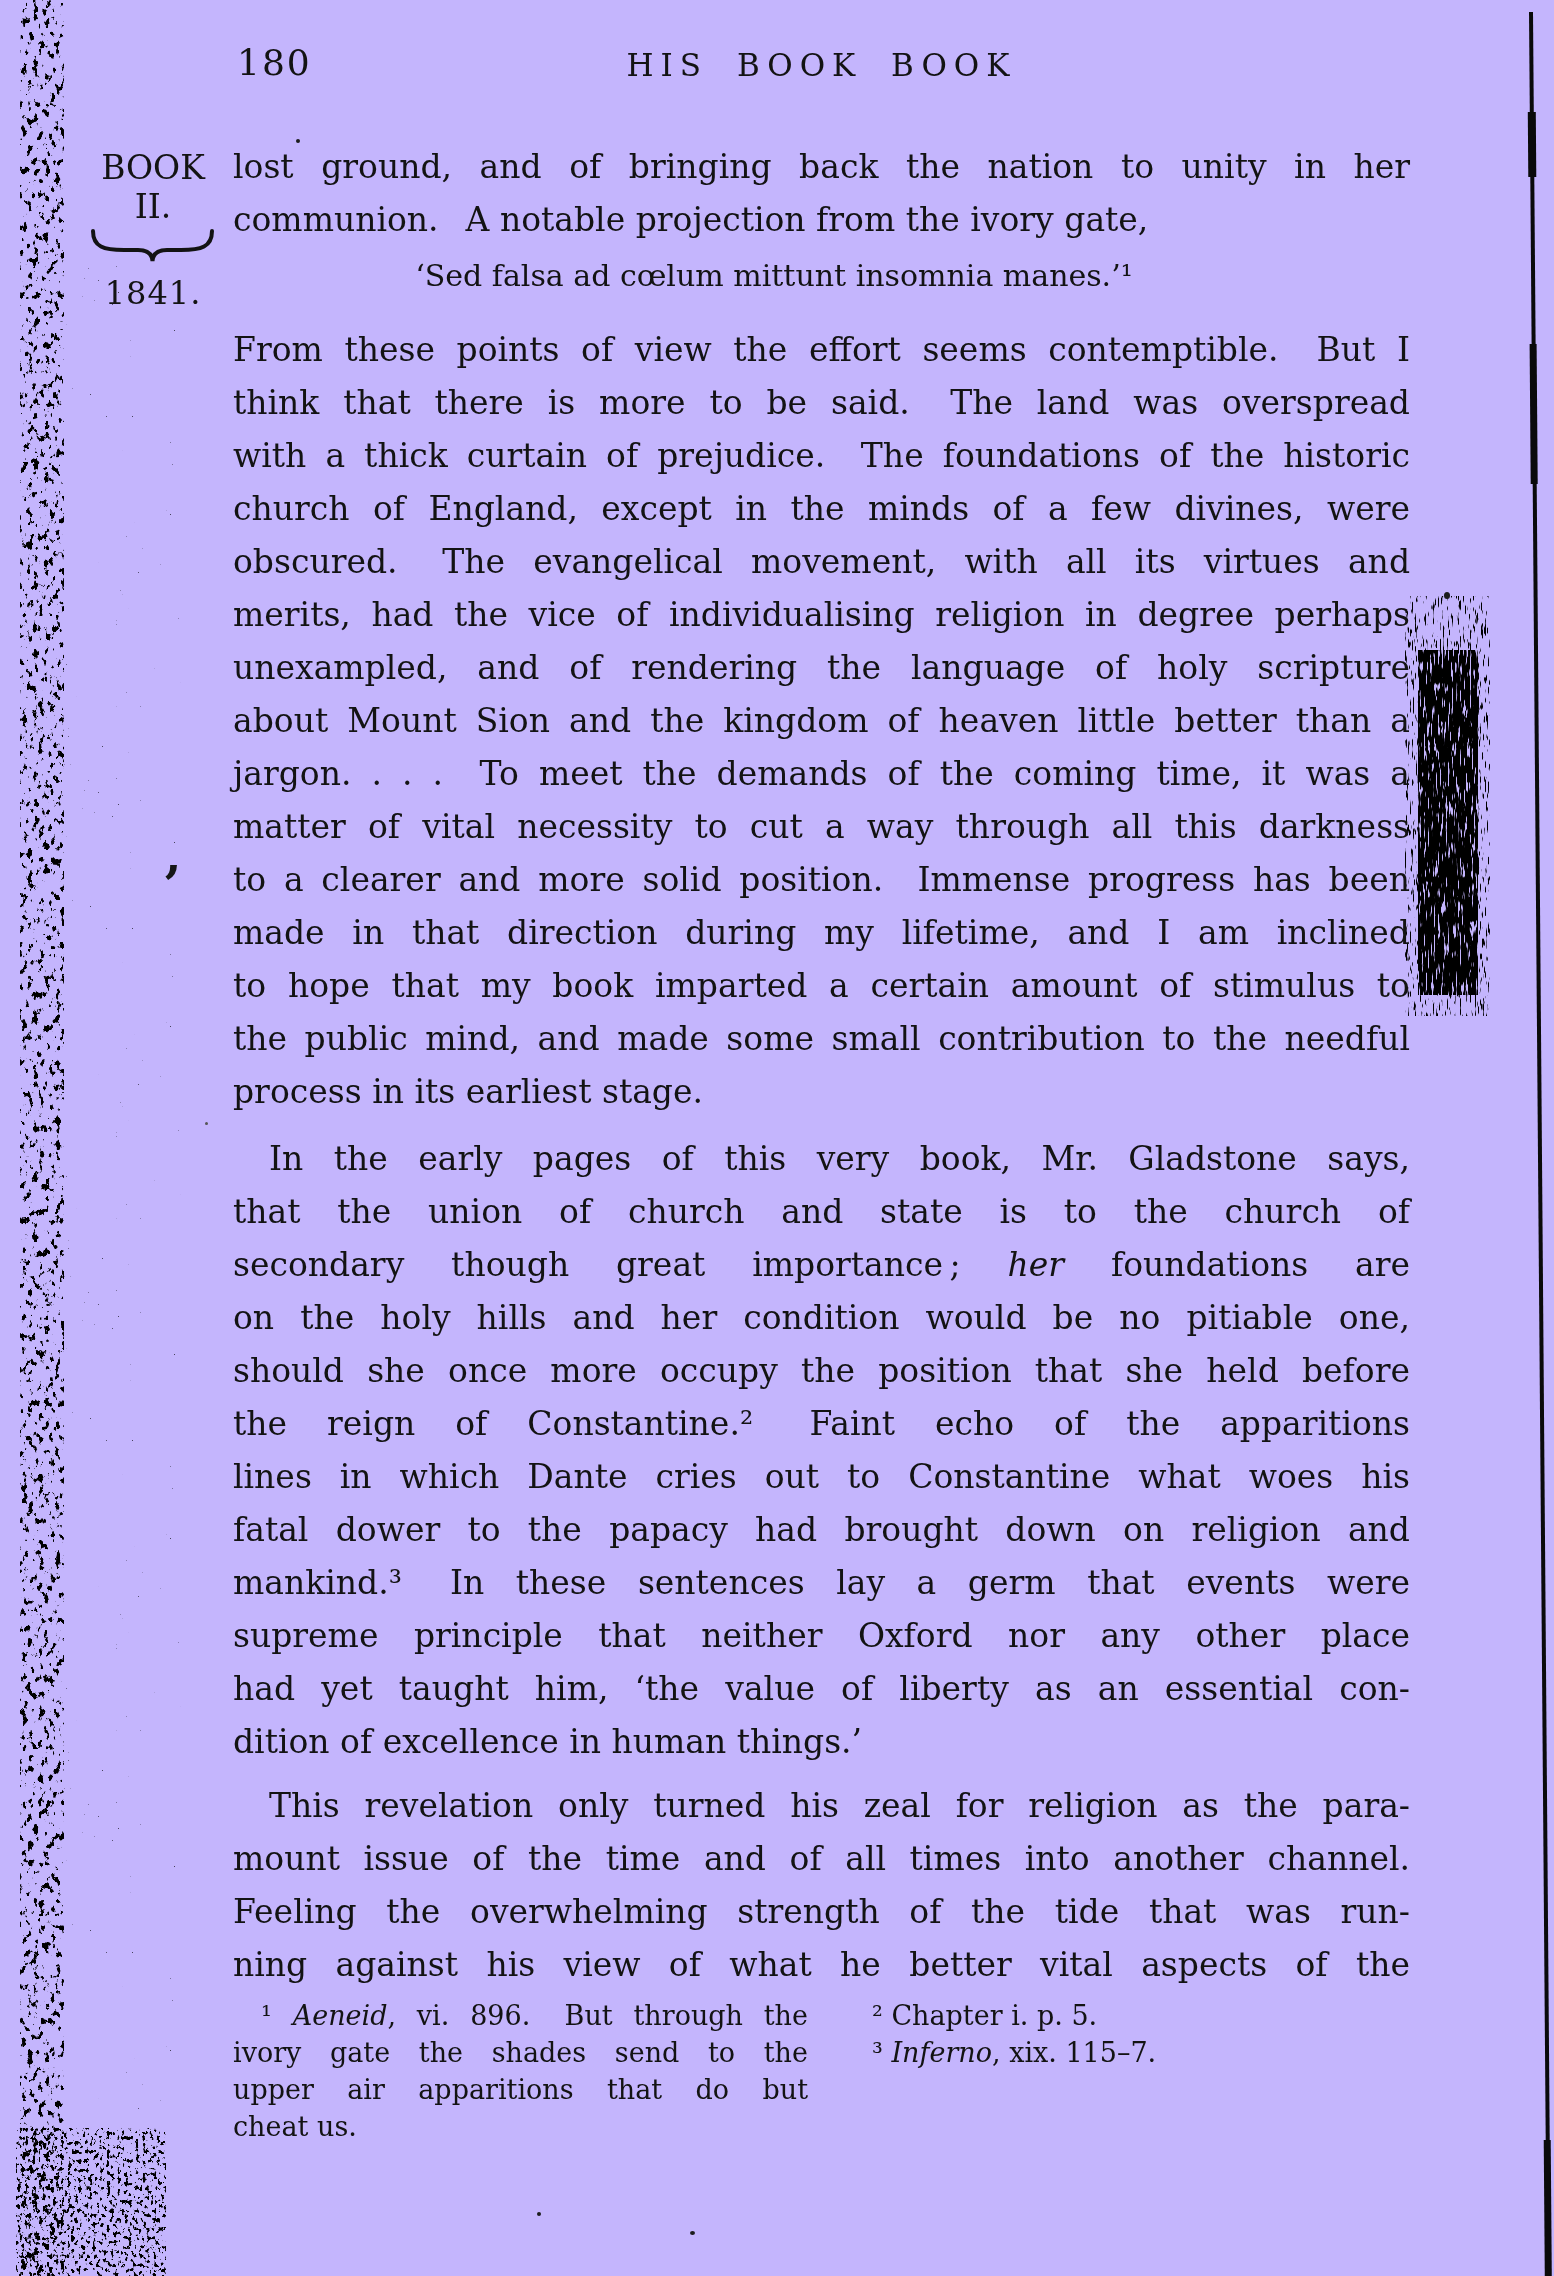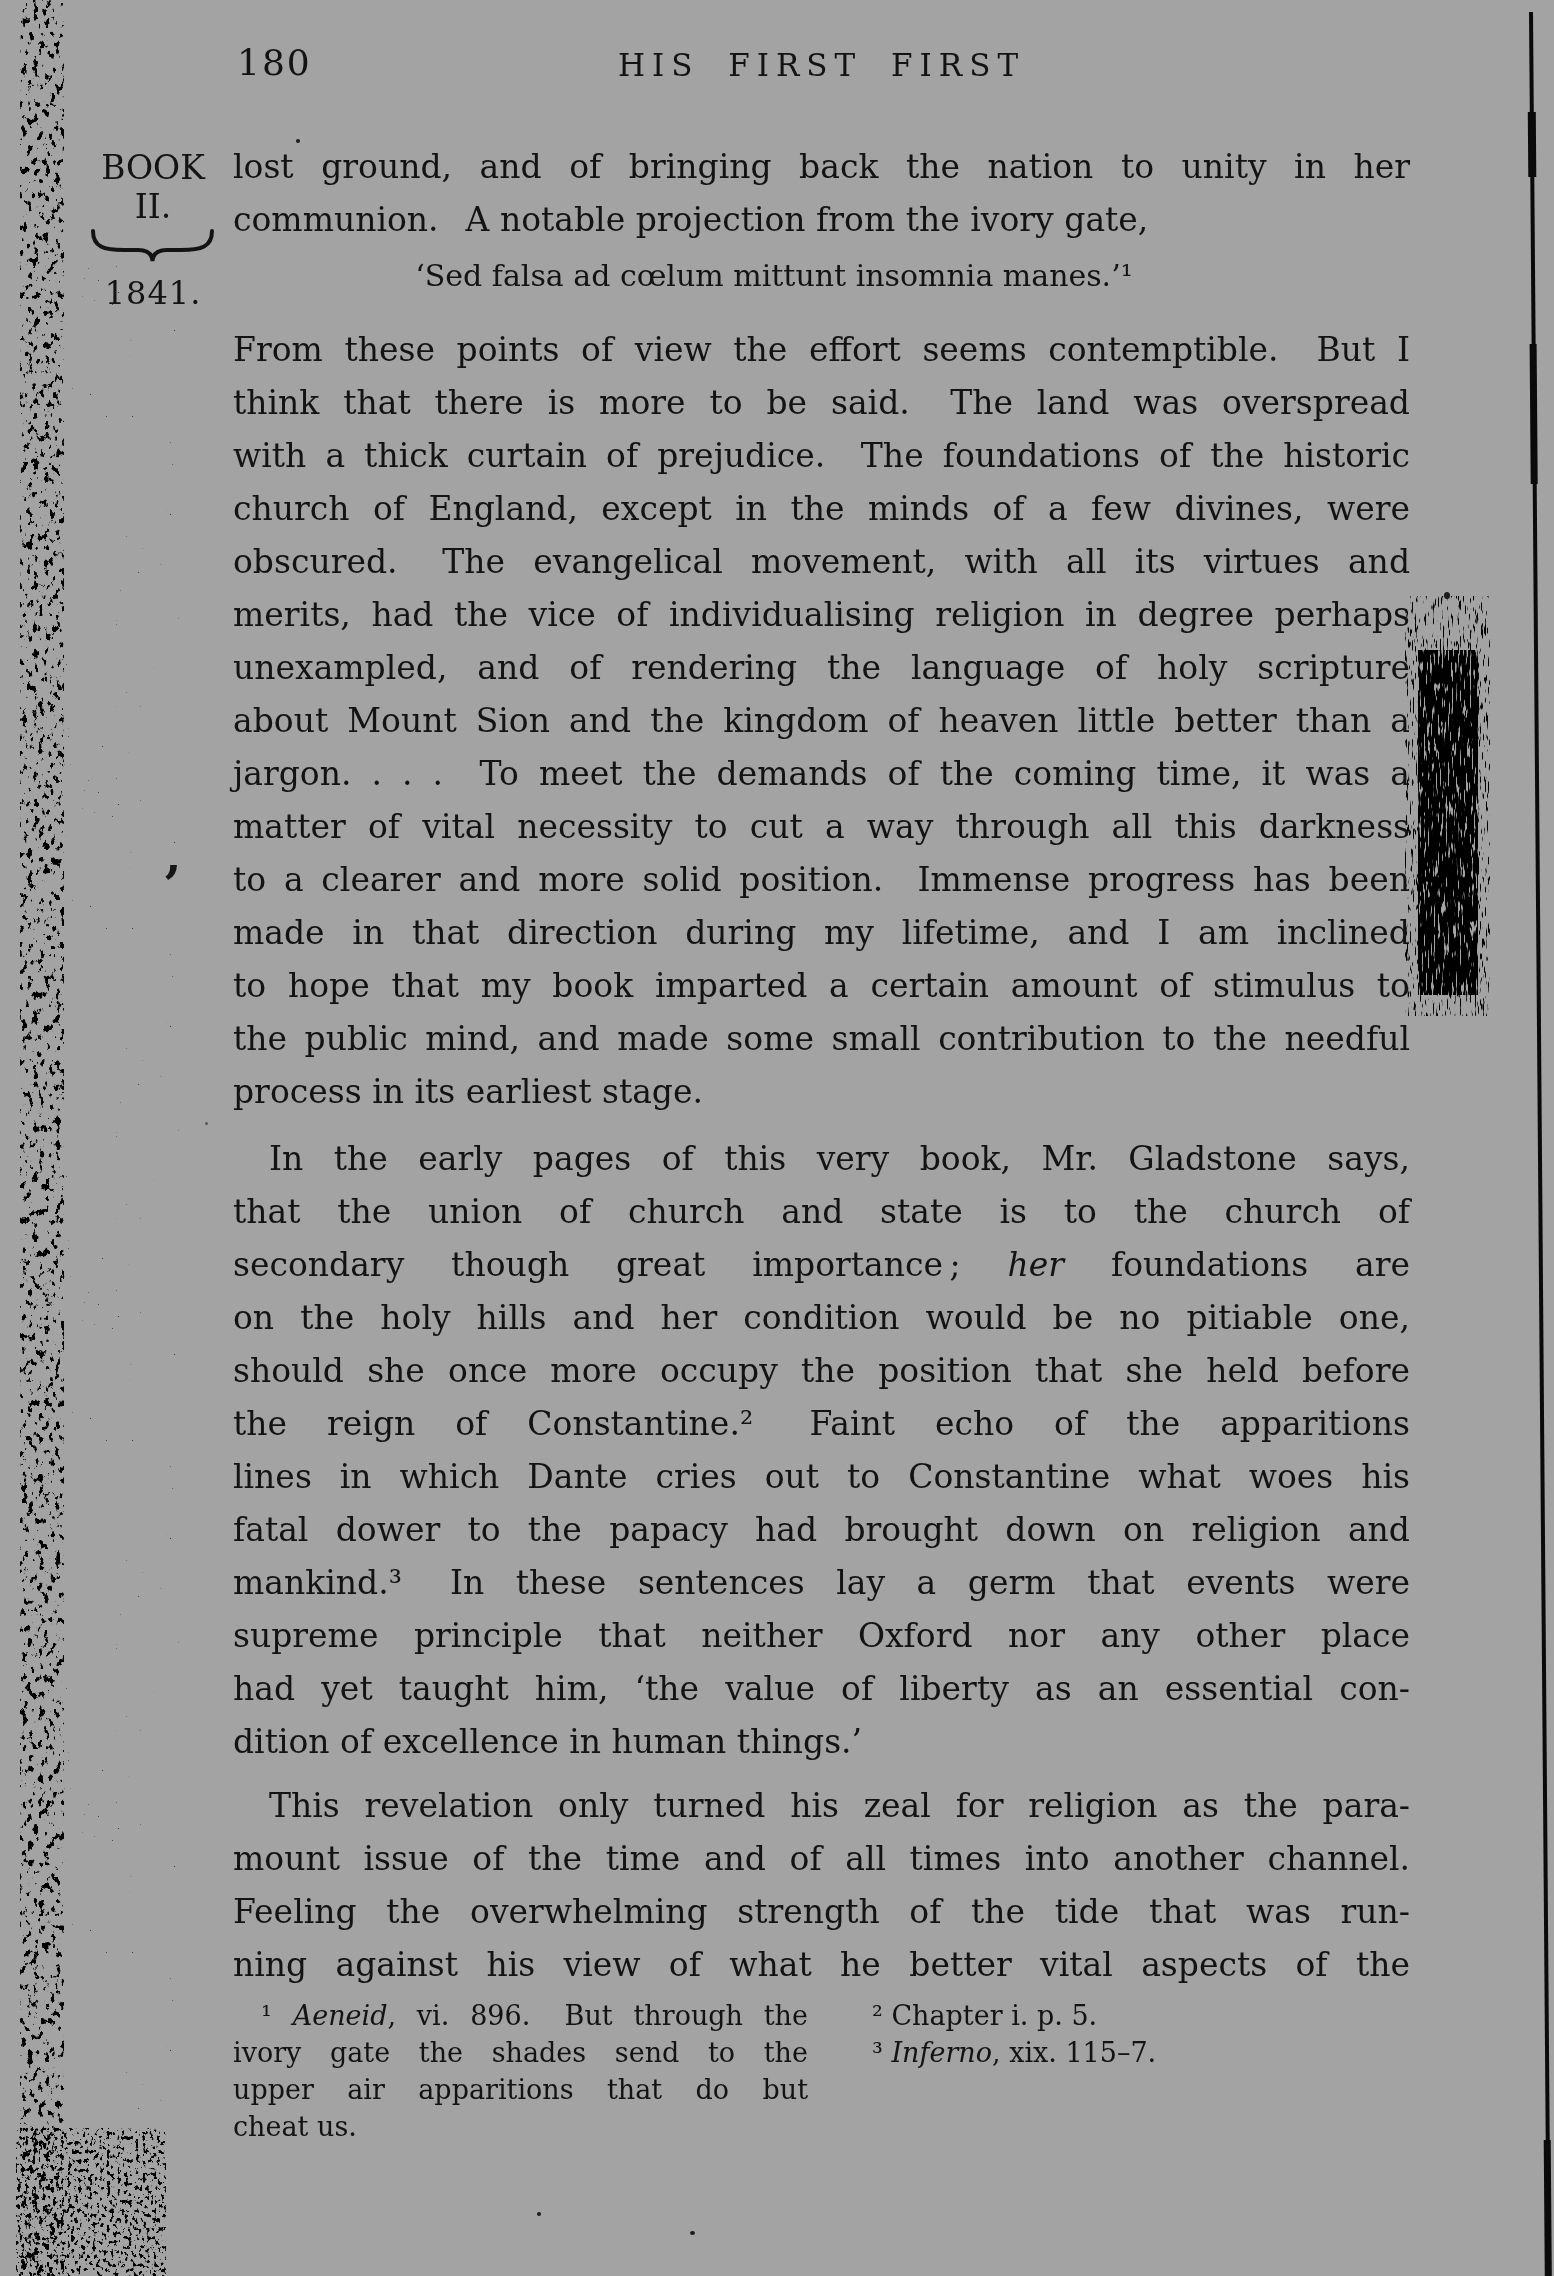--- a/index.html
+++ b/index.html
@@ -1,18 +1,18 @@
 <!DOCTYPE html>
 <html><head>
 <meta charset="utf-8">
 <style>
   * { margin:0; padding:0; box-sizing:border-box; }
   html,body { background:#d9d9d9; }
   #page {
-    position:relative; width:1554px; height:2276px; background:#a3a3a3;
+    position:relative; width:1554px; height:2276px; background:#c4b5fd;
     overflow:hidden; color:#131313;
     font-family:"DejaVu Serif","Liberation Serif",serif;
   }
   .it { font-style:italic; }
   .line { text-align:justify; text-align-last:justify; }
   .line.nj { text-align-last:left; }
   .line.ind { text-indent:36px; }
   .hdr-num { position:absolute; left:237px; top:42px; font-size:36px; letter-spacing:2px; }
   .hdr-title { position:absolute; left:233px; top:47px; width:1177px; text-align:center;
                font-size:31px; letter-spacing:7px; word-spacing:12px; }
@@ -73,21 +73,21 @@
       </filter>
     </defs>
     <rect x="20" y="0" width="44" height="2276" fill="#000" filter="url(#f-strip)"></rect>
     <rect x="62" y="260" width="120" height="1860" fill="#000" filter="url(#f-margin)"></rect>
     <rect x="1405" y="596" width="85" height="420" fill="#000" filter="url(#f-halo)"></rect>
     <rect x="1418" y="650" width="60" height="345" fill="#000" filter="url(#f-smudge)"></rect>
     <rect x="16" y="2128" width="150" height="148" fill="#000" filter="url(#f-bottom)"></rect>
   </svg>
 
   <div class="hdr-num">180</div>
-  <div class="hdr-title">HIS FIRST FIRST</div>
+  <div class="hdr-title">HIS BOOK BOOK</div>
 
   <div class="margin-note">
     <div>BOOK</div>
     <div>II.</div>
     <svg class="brace" width="130" height="34" viewBox="0 0 130 34">
       <path d="M5 2 C5 18 16 21 36 21 L50 21 C60 21 64 25 64.5 32 C65 25 69 21 79 21 L93 21 C113 21 124 18 124 2" fill="none" stroke="#131313" stroke-width="4" stroke-linecap="round"></path>
     </svg>
     <div class="year">1841.</div>
   </div>
 

